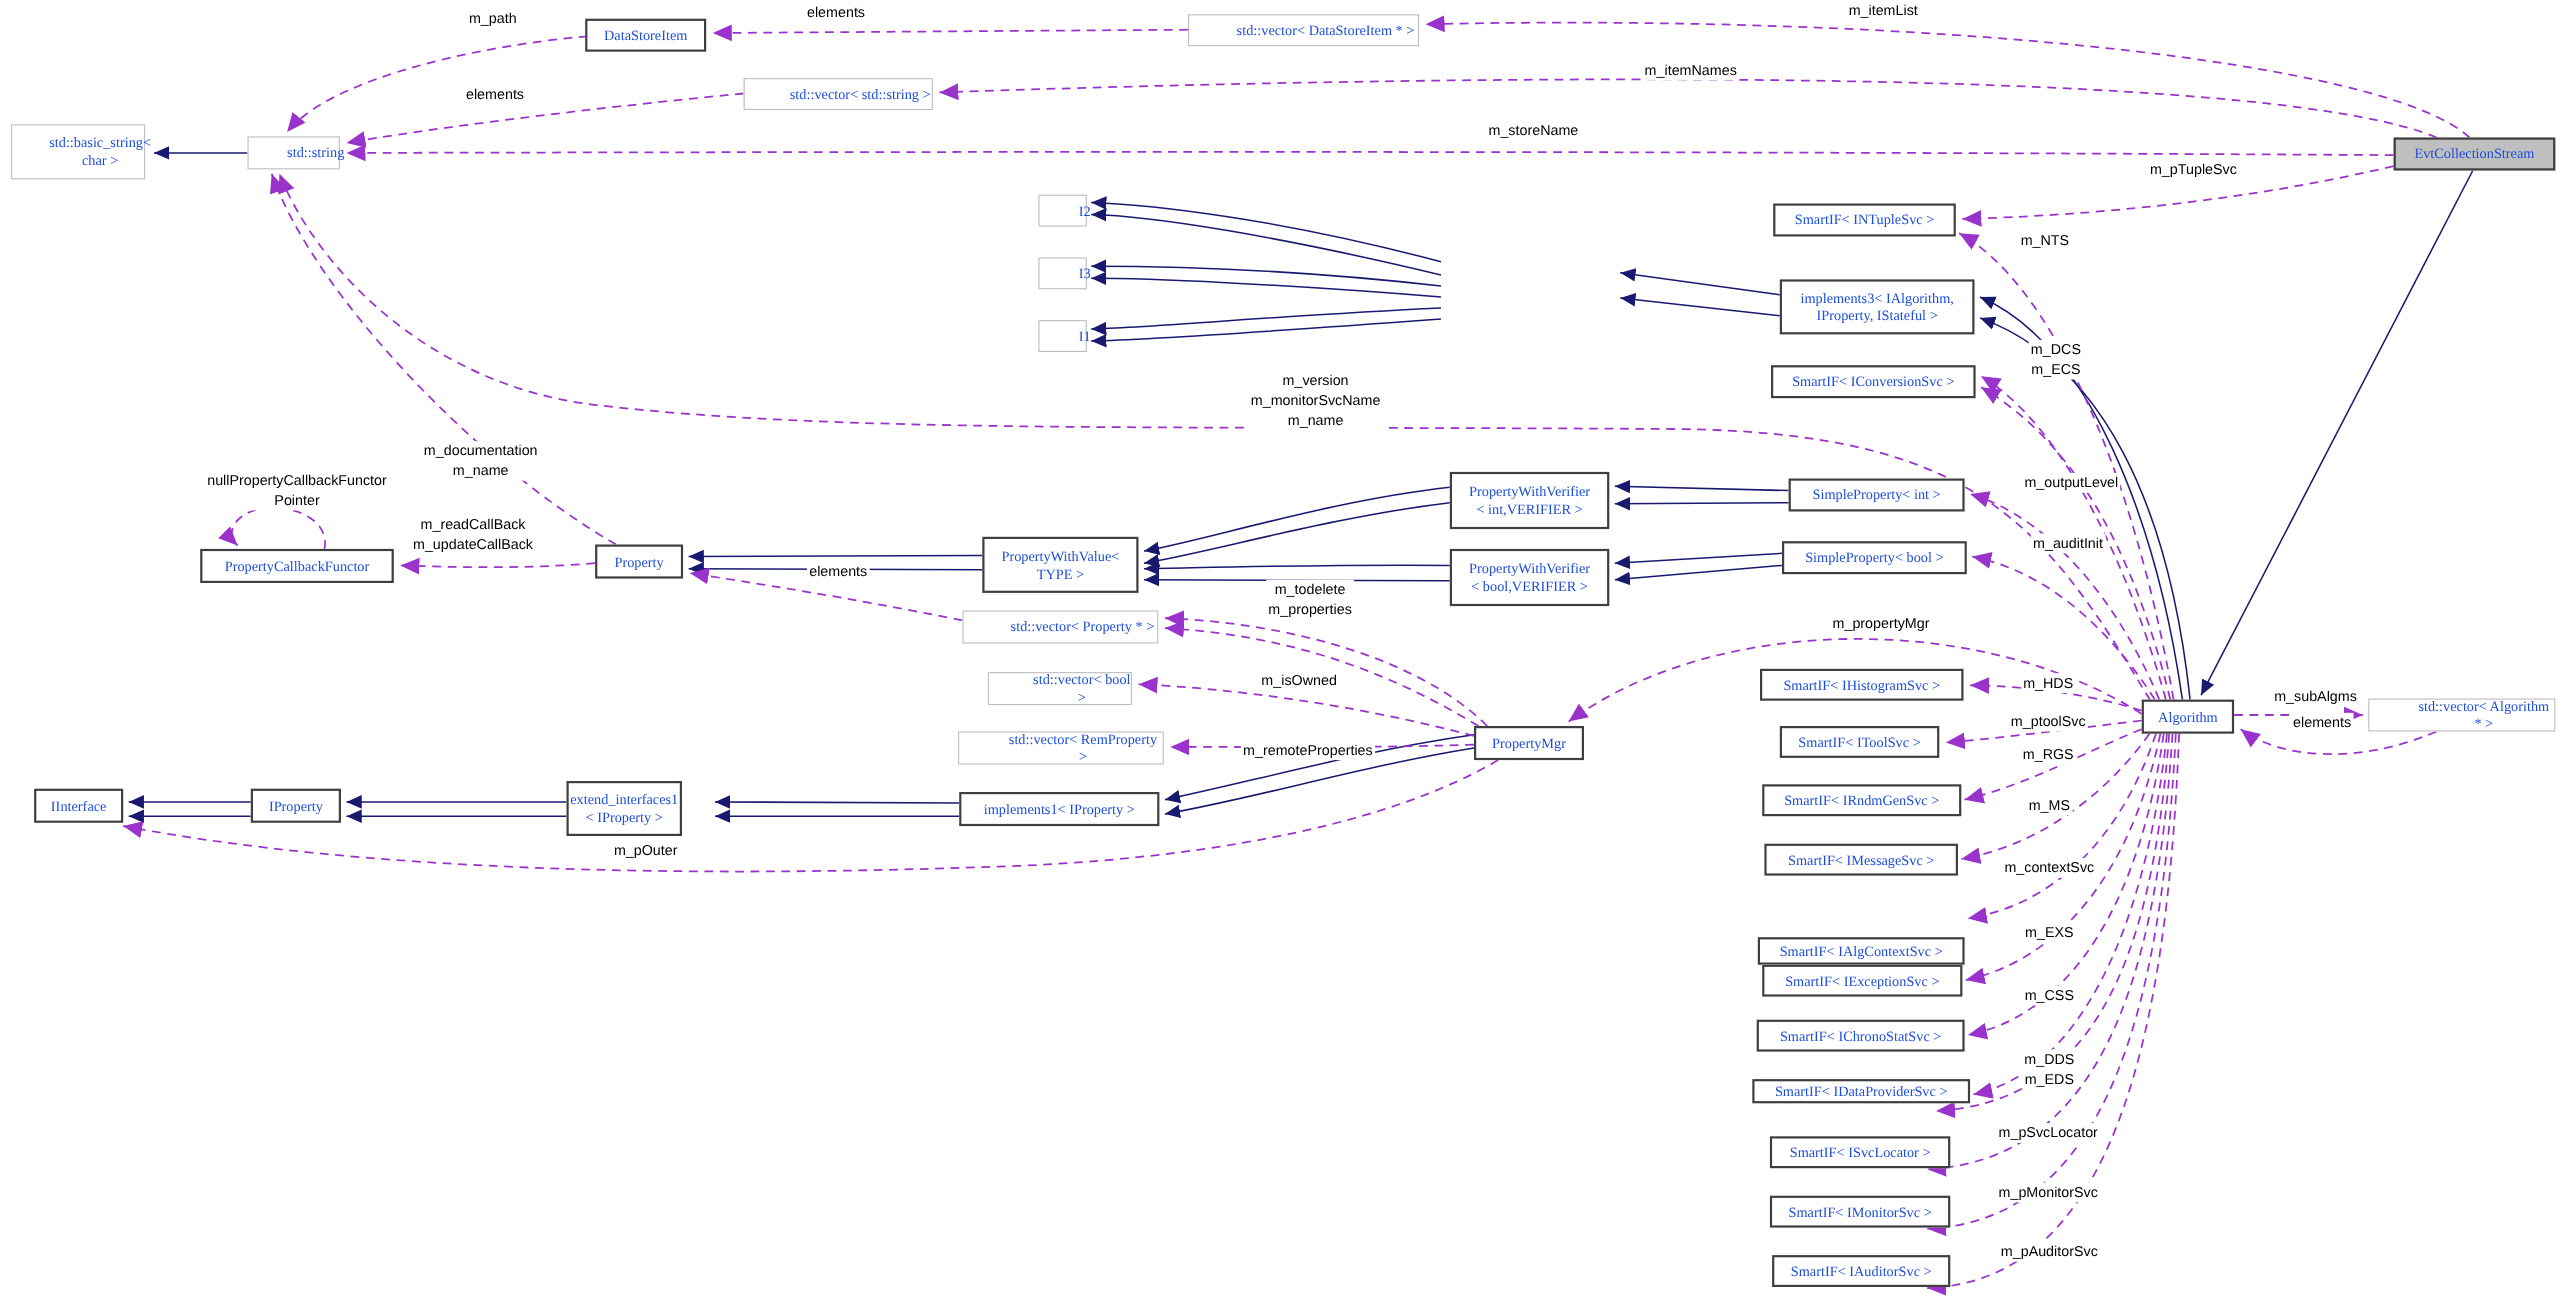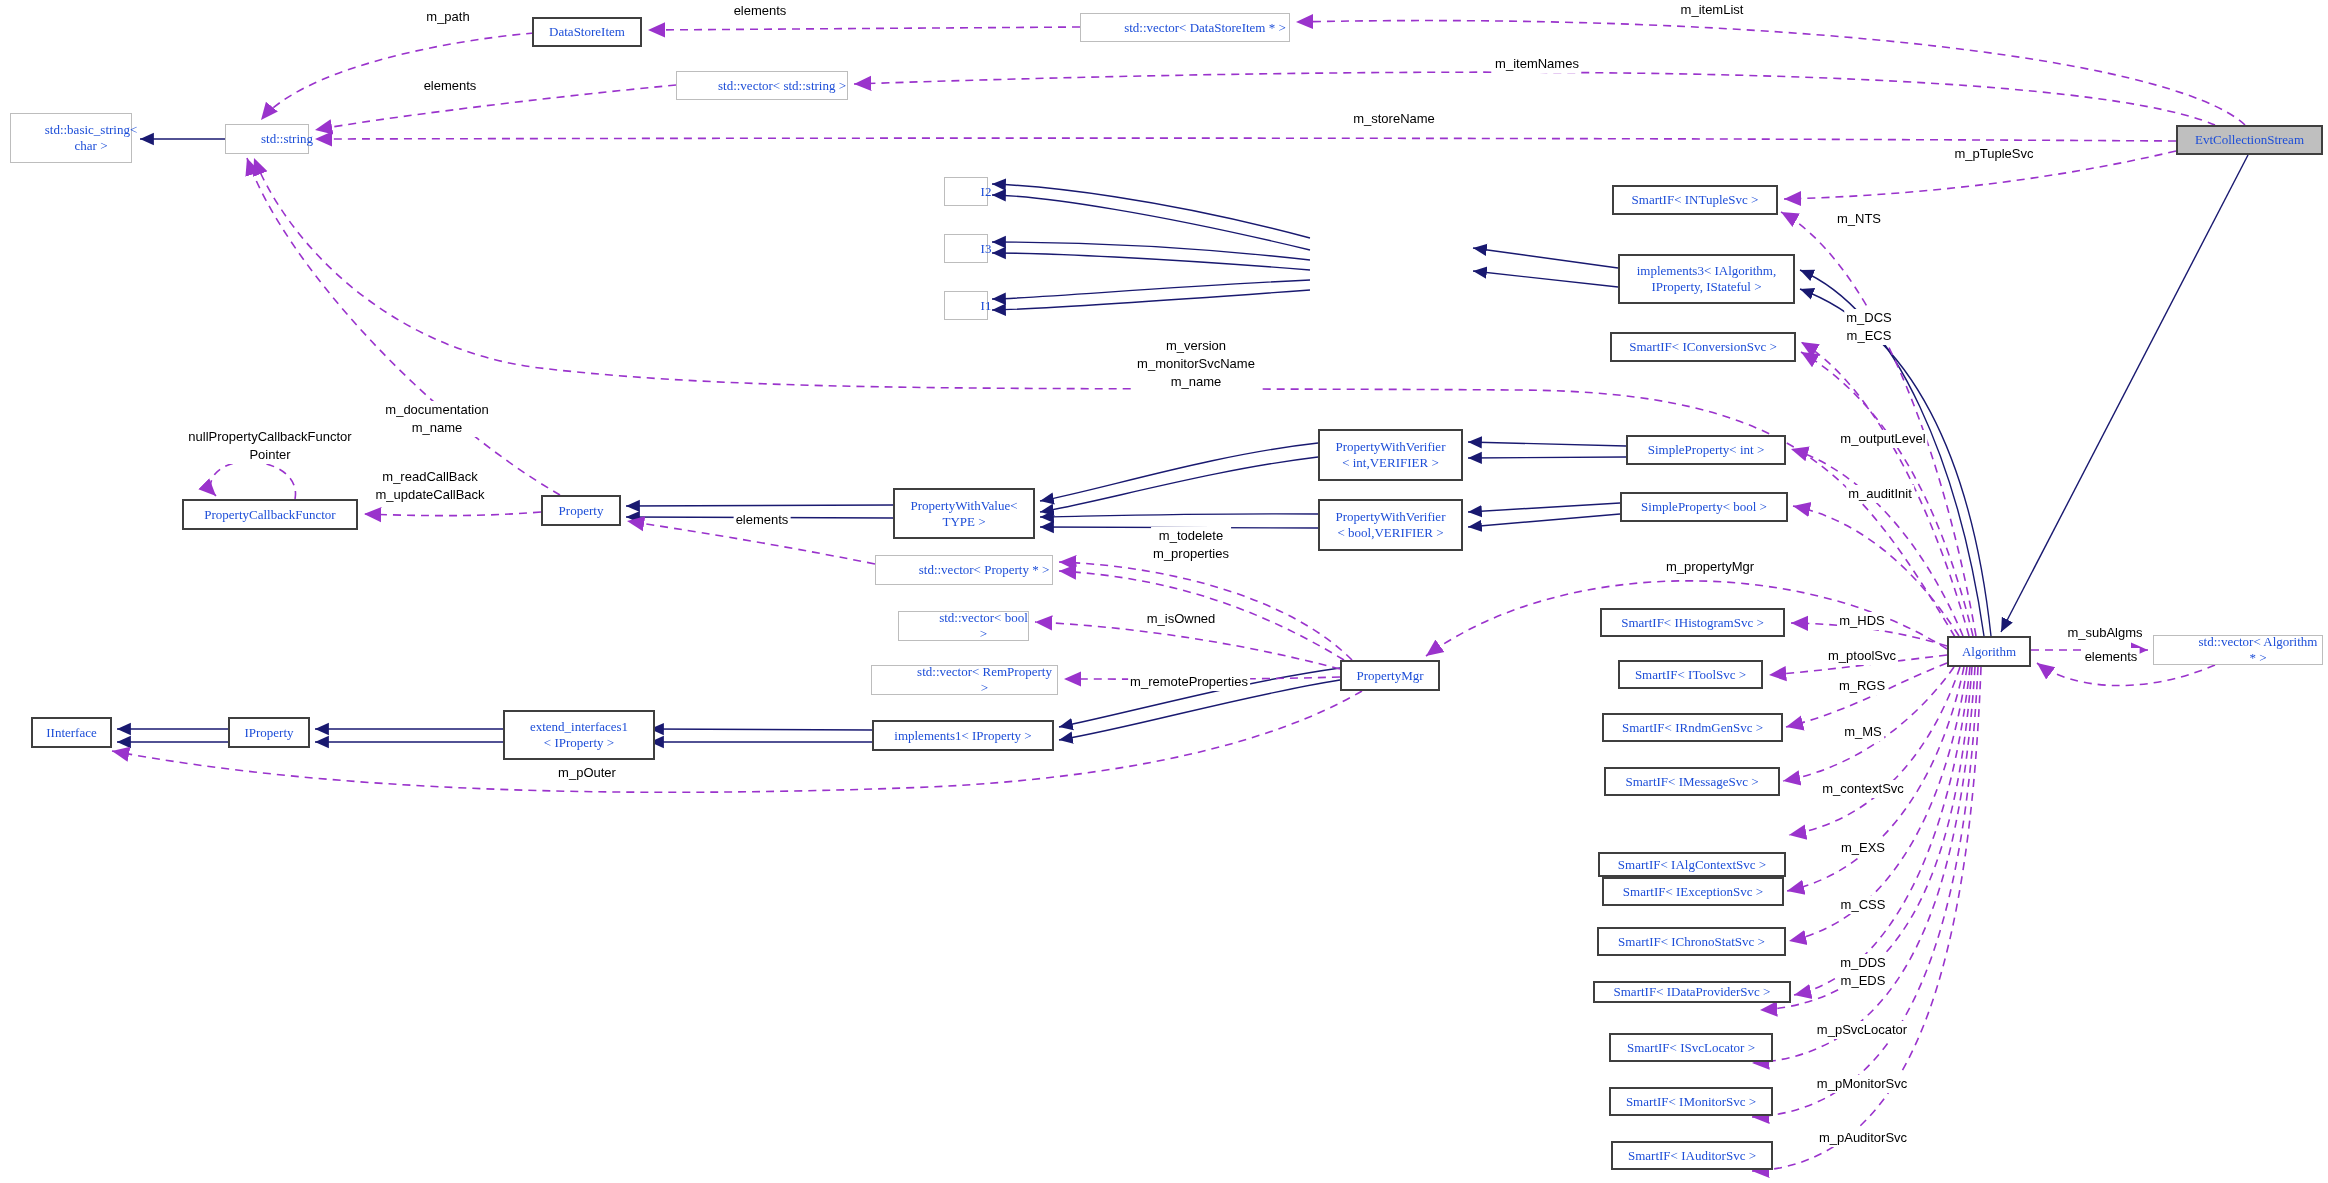--- a/index.html
+++ b/index.html
@@ -134,21 +134,21 @@
   <div class="node dark" style="left:182px;top:499px;width:176px;height:31px">PropertyCallbackFunctor</div>
   <div class="node dark" style="left:541px;top:495px;width:80px;height:31px">Property</div>
   <div class="node dark" style="left:893px;top:488px;width:142px;height:51px">PropertyWithValue&lt;
 TYPE &gt;</div>
   <div class="node light" style="left:875px;top:555px;width:178px;height:30px">std::vector&lt; Property * &gt;</div>
   <div class="node light" style="left:898px;top:611px;width:131px;height:30px">std::vector&lt; bool &gt;</div>
   <div class="node light" style="left:871px;top:665px;width:187px;height:30px">std::vector&lt; RemProperty &gt;</div>
   <div class="node dark" style="left:1340px;top:660px;width:100px;height:31px">PropertyMgr</div>
   <div class="node dark" style="left:31px;top:717px;width:81px;height:31px">IInterface</div>
   <div class="node dark" style="left:228px;top:717px;width:82px;height:31px">IProperty</div>
-  <div class="node dark" style="left:503px;top:710px;width:152px;height:50px">extend_interfaces1
+  <div class="node dark" style="left:515px;top:710px;width:105px;height:50px">extend_interfaces1
 &lt; IProperty &gt;</div>
   <div class="node dark" style="left:872px;top:720px;width:182px;height:31px">implements1&lt; IProperty &gt;</div>
   <div class="node dark" style="left:1947px;top:636px;width:84px;height:31px">Algorithm</div>
   <div class="node light" style="left:2153px;top:635px;width:170px;height:30px">std::vector&lt; Algorithm * &gt;</div>
   <div class="node dark" style="left:1600px;top:608px;width:185px;height:29px">SmartIF&lt; IHistogramSvc &gt;</div>
   <div class="node dark" style="left:1618px;top:660px;width:145px;height:29px">SmartIF&lt; IToolSvc &gt;</div>
   <div class="node dark" style="left:1602px;top:713px;width:181px;height:29px">SmartIF&lt; IRndmGenSvc &gt;</div>
   <div class="node dark" style="left:1604px;top:767px;width:176px;height:29px">SmartIF&lt; IMessageSvc &gt;</div>
   <div class="node dark" style="left:1598px;top:852px;width:188px;height:25px">SmartIF&lt; IAlgContextSvc &gt;</div>
   <div class="node dark" style="left:1602px;top:877px;width:182px;height:29px">SmartIF&lt; IExceptionSvc &gt;</div>

